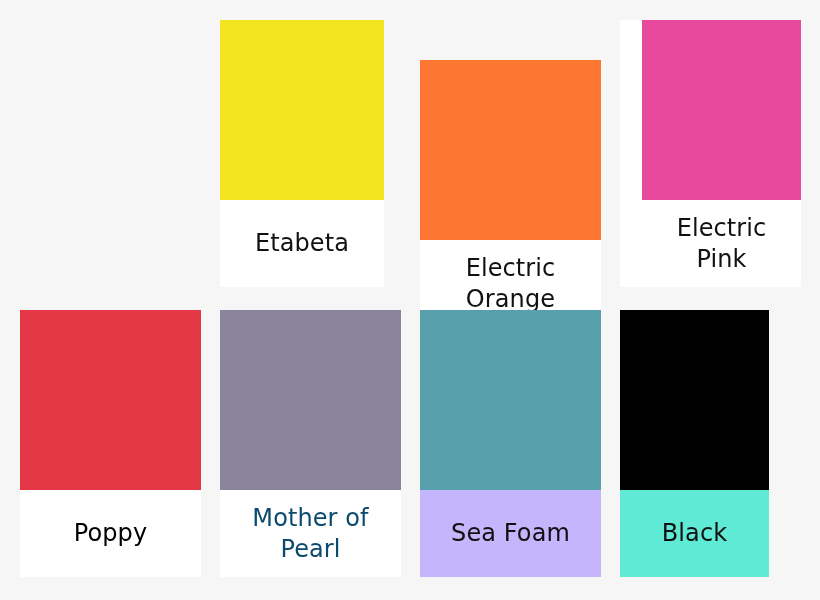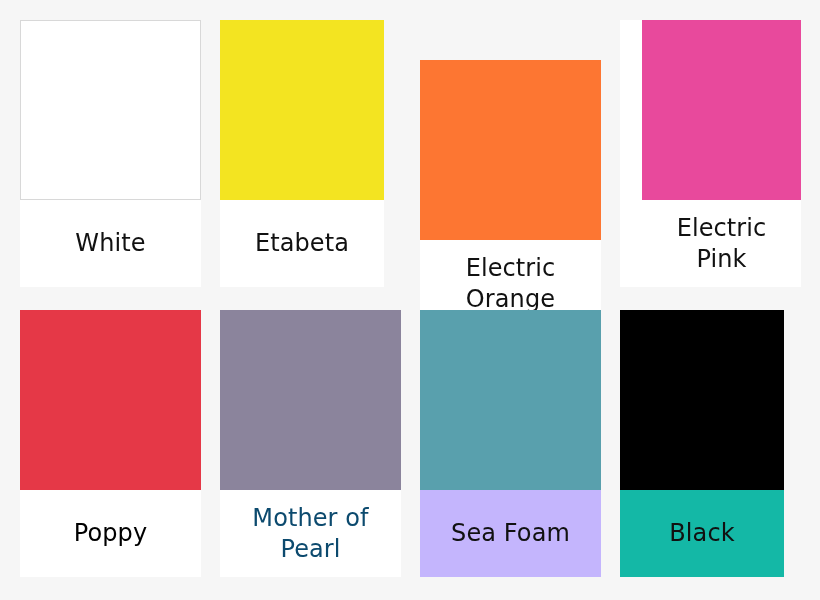--- a/index.html
+++ b/index.html
@@ -42,24 +42,20 @@
     word-break:break-word;
   }
   
   .row-top .swatch-chip   { height:180px; }
   .row-bot .swatch-chip   { height:180px; }
 </style>
 </head>
 <body>
 
 <div id="palette-grid" style="background: rgb(246, 246, 246);">
-    <div class="swatch-card row-top" style="left: 20px; top: 20px; width: 181px; height: 267px; background: rgb(255, 255, 255);">
-      <div class="swatch-chip bordered" style="background: rgb(255, 255, 255); border-color: rgb(216, 216, 216);"></div>
-      <div class="swatch-label" style="color: rgb(17, 17, 17);">White</div>
-    </div>
     <div class="swatch-card row-top" style="left: 220px; top: 20px; width: 164px; height: 267px; background: rgb(255, 255, 255);">
       <div class="swatch-chip" style="background: rgb(243, 228, 33);"></div>
       <div class="swatch-label" style="color: rgb(17, 17, 17);">Etabeta</div>
     </div>
     <div class="swatch-card row-top" style="left: 420px; top: 20px; width: 181px; height: 267px; background: rgb(255, 255, 255); margin-top: 40px;">
       <div class="swatch-chip" style="background: rgb(253, 118, 50);"></div>
       <div class="swatch-label" style="color: rgb(17, 17, 17);">Electric Orange</div>
     </div>
     <div class="swatch-card row-top" style="left: 620px; top: 20px; width: 181px; height: 267px; background: rgb(255, 255, 255); padding-left: 22px;">
       <div class="swatch-chip" style="background: rgb(232, 73, 156);"></div>
@@ -70,17 +66,17 @@
       <div class="swatch-label" style="color: #000000;">Poppy</div>
     </div>
     <div class="swatch-card row-bot" style="left: 220px; top: 310px; width: 181px; height: 267px; background: rgb(255, 255, 255);">
       <div class="swatch-chip" style="background: rgb(139, 132, 156);"></div>
       <div class="swatch-label" style="color: #0c4a6e;">Mother of Pearl</div>
     </div>
     <div class="swatch-card row-bot" style="left: 420px; top: 310px; width: 181px; height: 267px; background: #c4b5fd;">
       <div class="swatch-chip" style="background: rgb(89, 160, 173);"></div>
       <div class="swatch-label" style="color: rgb(17, 17, 17);">Sea Foam</div>
     </div>
-    <div class="swatch-card row-bot" style="left: 620px; top: 310px; width: 164px; height: 267px; background: #14b8a6; justify-content: space-between;">
+    <div class="swatch-card row-bot" style="left: 620px; top: 310px; width: 149px; height: 267px; background: #5eead4; justify-content: space-between;">
       <div class="swatch-chip" style="background: rgb(0, 0, 0);"></div>
       <div class="swatch-label" style="color: rgb(17, 17, 17);">Black</div>
     </div>
   </div>
 
 </body></html>

